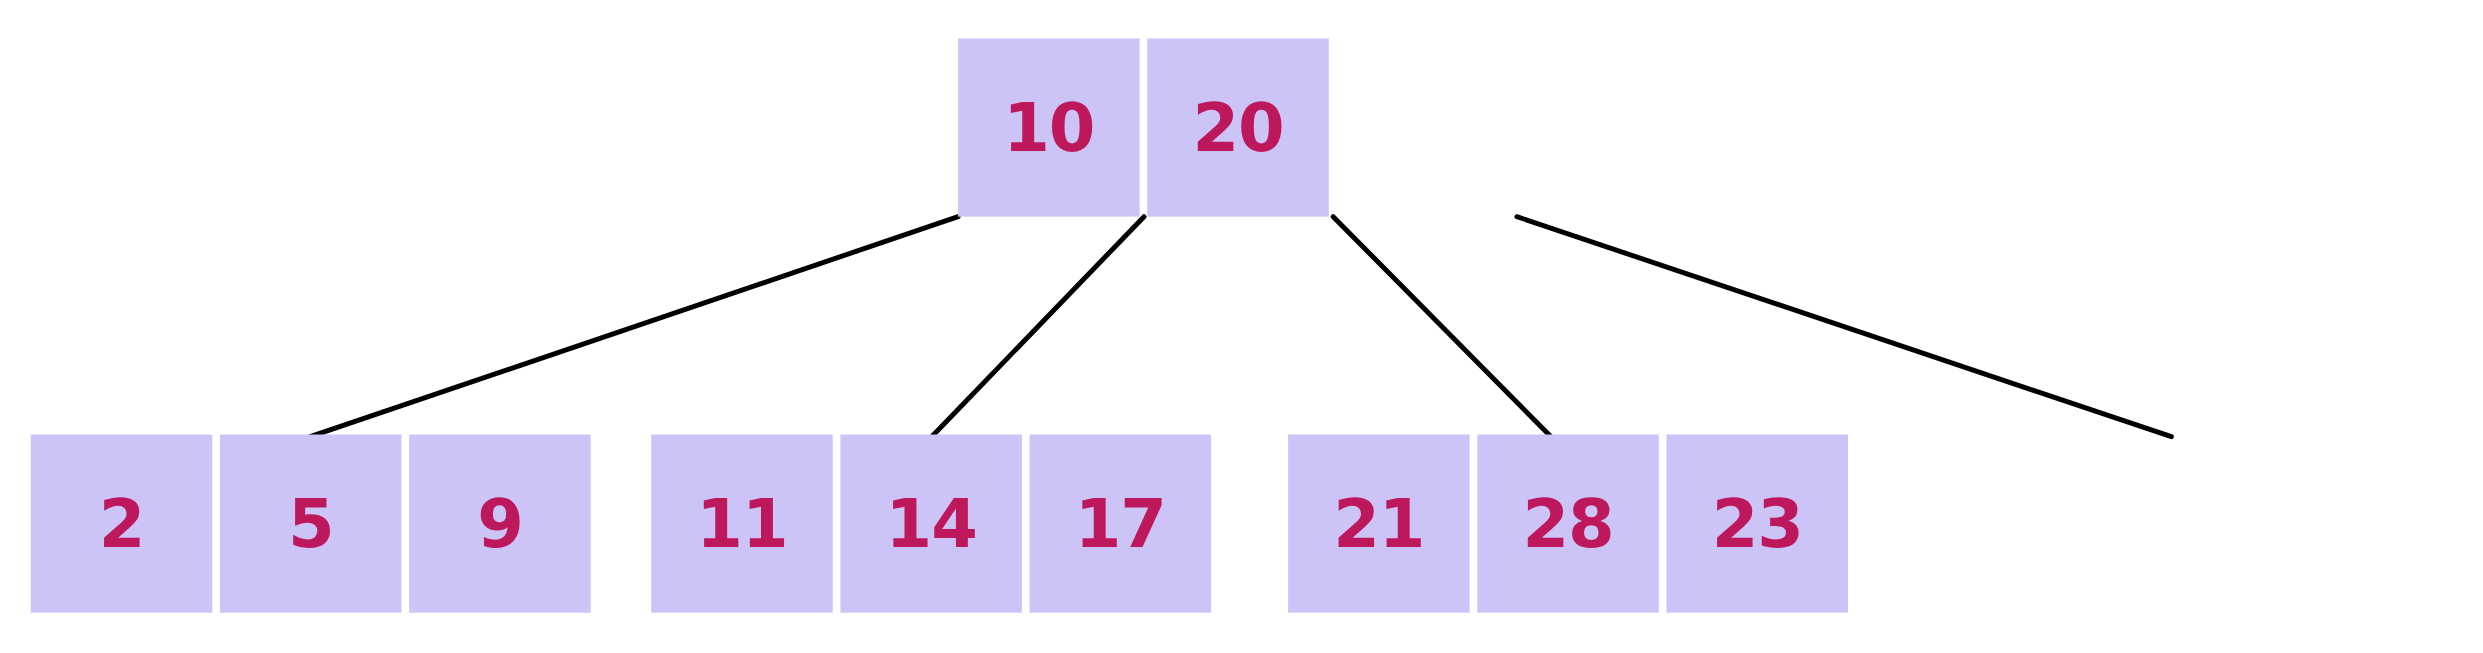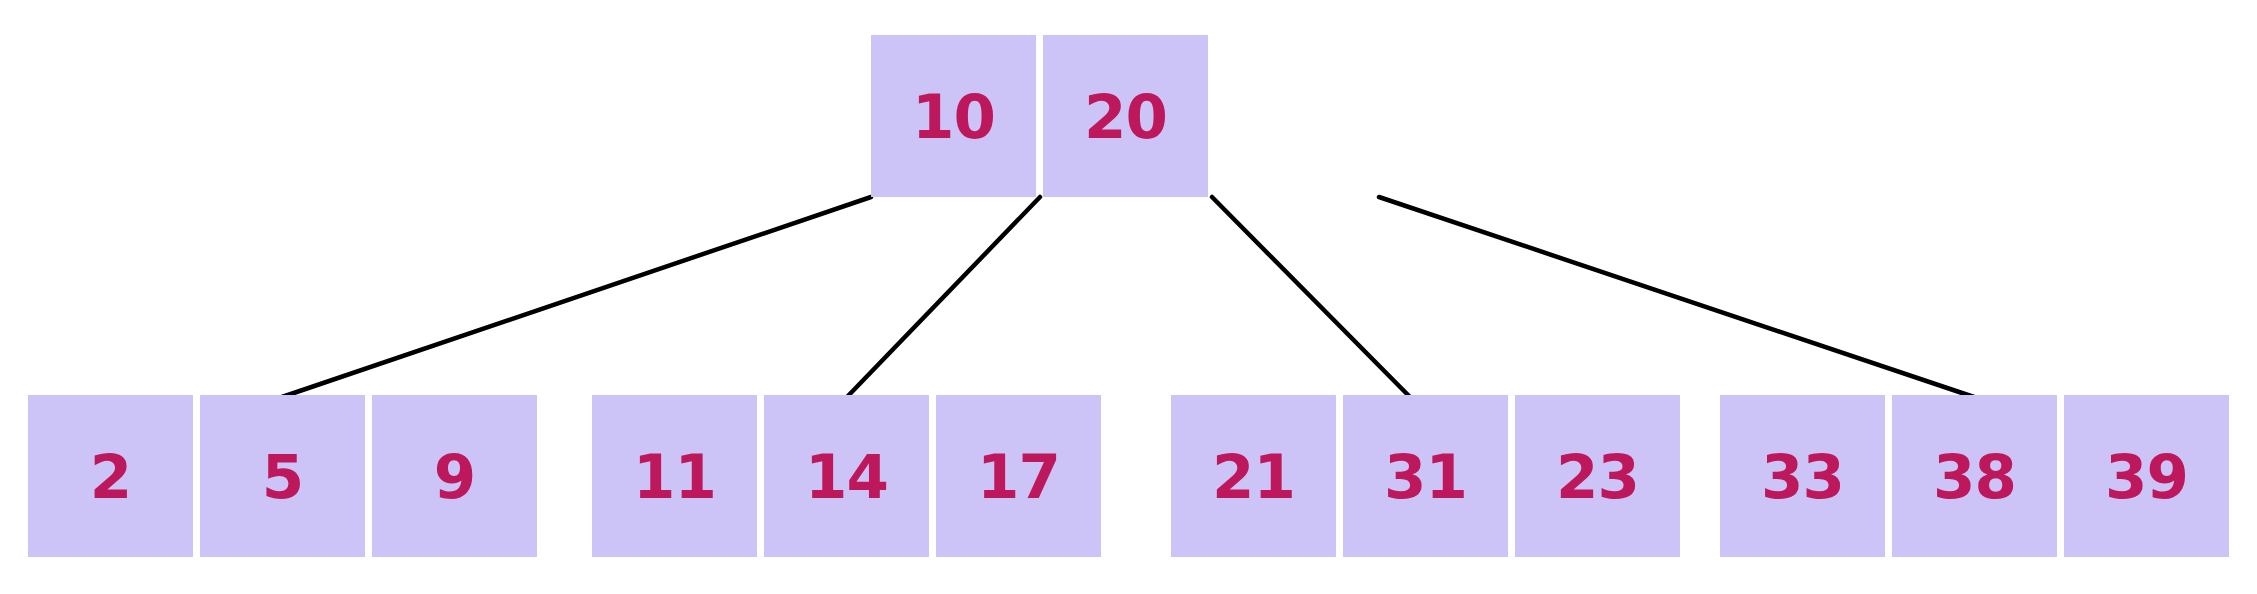--- a/index.html
+++ b/index.html
@@ -76,23 +76,18 @@
   </div>
 
   <div class="node node-child-1">
     <div class="cell">11</div>
     <div class="cell">14</div>
     <div class="cell">17</div>
   </div>
 
   <div class="node node-child-2">
     <div class="cell">21</div>
-    <div class="cell">31</div>
+    <div class="cell">28</div>
     <div class="cell">23</div>
   </div>
 
-  <div class="node node-child-3">
-    <div class="cell">33</div>
-    <div class="cell">38</div>
-    <div class="cell">39</div>
-  </div>
 
 </div>
 
 </body></html>

